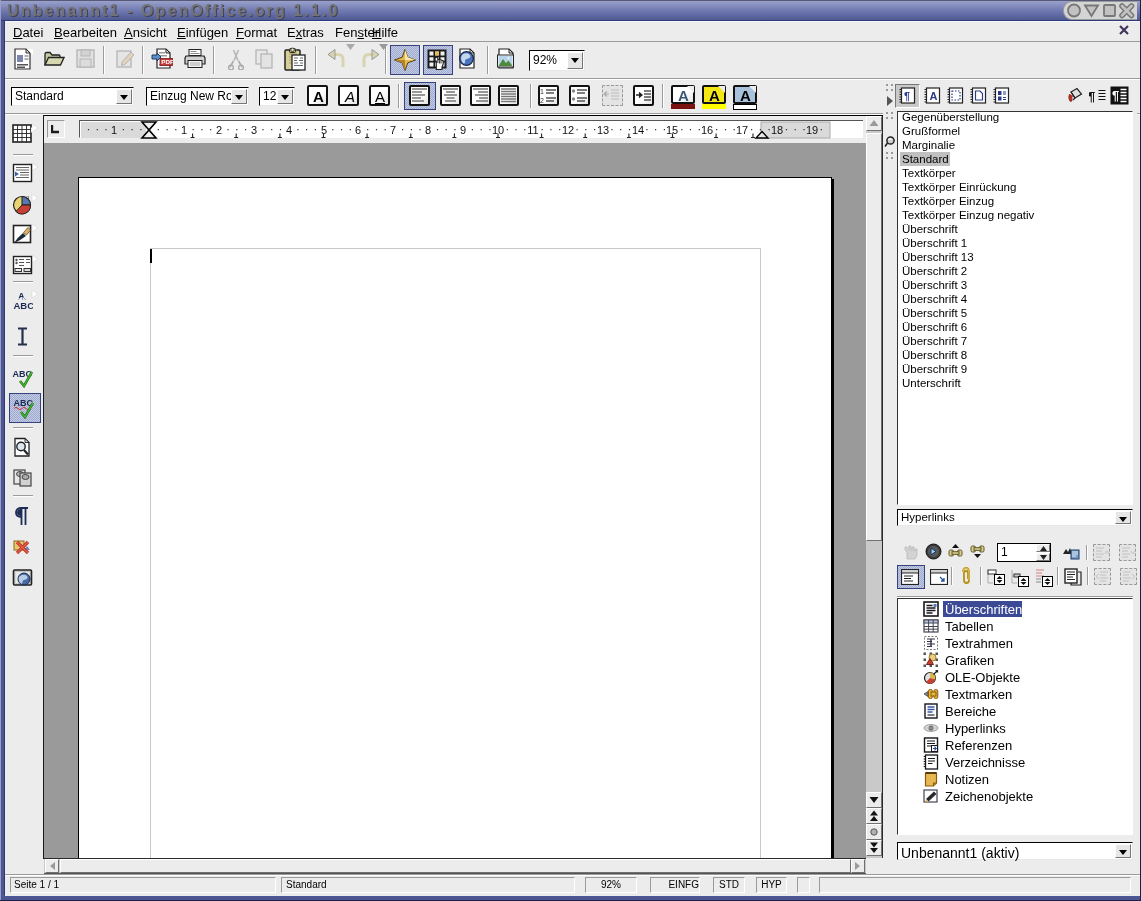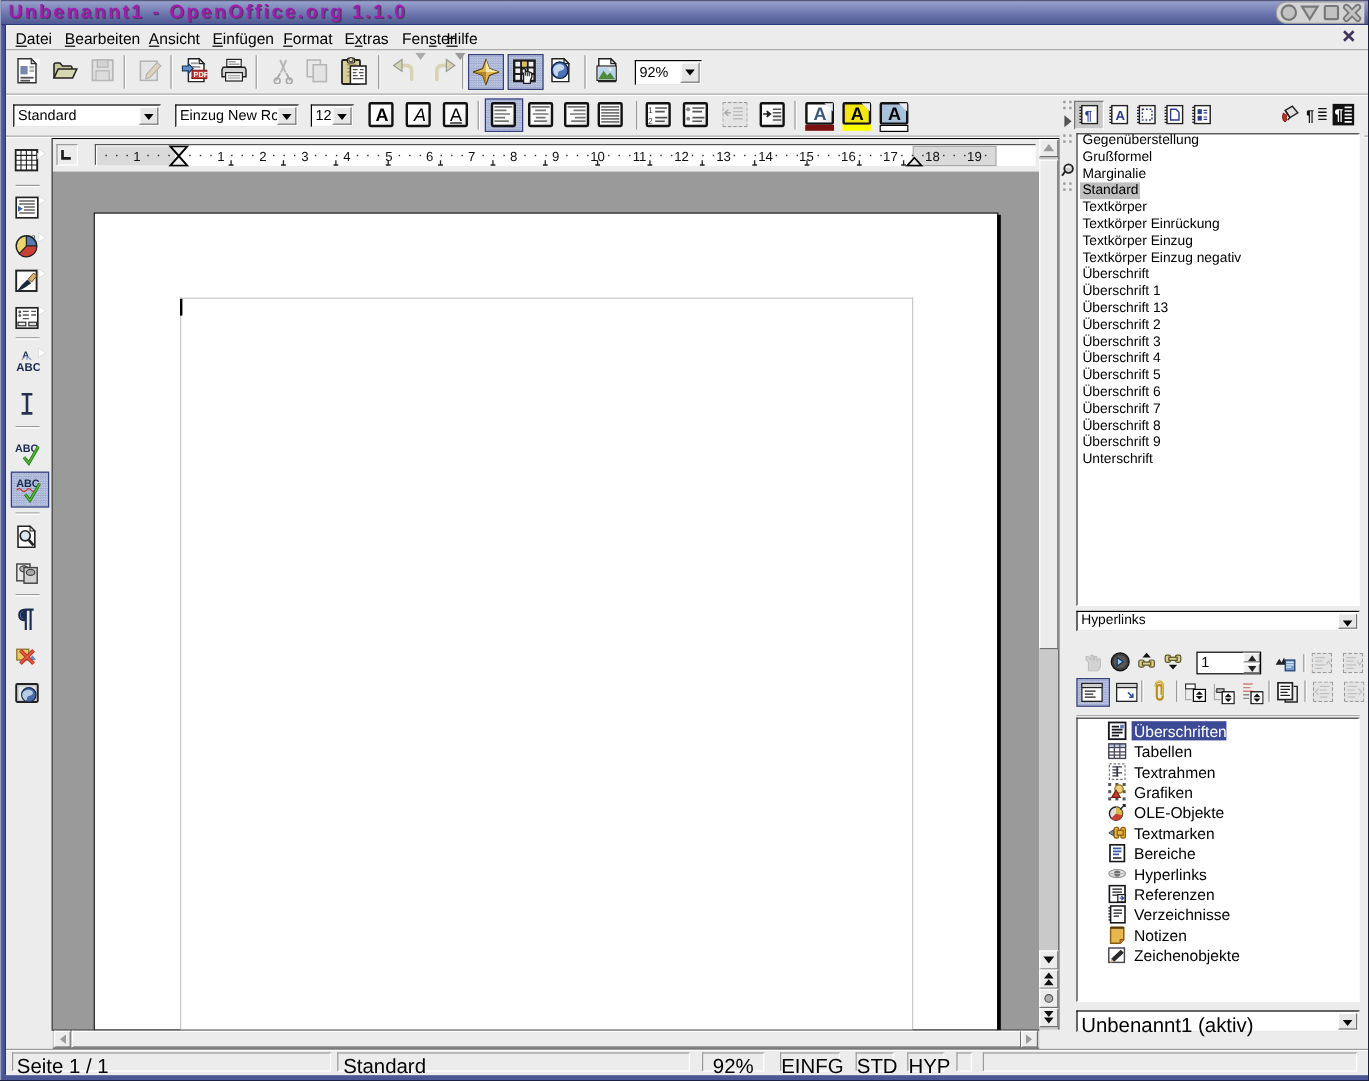--- a/index.html
+++ b/index.html
@@ -8,36 +8,36 @@
 .sep-v{position:absolute;width:2px;border-left:1px solid #9b9b9b;border-right:1px solid #fff}
 .sep-h{position:absolute;height:2px;border-top:1px solid #9b9b9b;border-bottom:1px solid #fff}
 .combo{position:absolute;background:#fff;border:1px solid #000;border-right-color:#e8e8e8;border-bottom-color:#e8e8e8}
 .combo .txt{position:absolute;left:3px;top:1px;font-size:12px;color:#000;white-space:nowrap}
 .cbtn{position:absolute;right:1px;top:1px;bottom:1px;width:16px;background:#e6e6e6;border:1px solid #fff;border-right-color:#777;border-bottom-color:#777}
 .cbtn:after{content:"";position:absolute;left:3px;top:5px;border:4px solid transparent;border-top:5px solid #000}
 .press{position:absolute;background:repeating-conic-gradient(#c3cce4 0% 25%,#9faacf 0% 50%) 0 0/2px 2px;background-color:#afb8d8;border:1px solid #36427e}
 .tile{position:absolute;width:21px;height:21px;background:linear-gradient(135deg,#fff 55%,#e4e4e4);border:2px solid #111;border-radius:2px}
 .tileg{position:absolute;width:21px;height:21px;background:#e4e4e4;border:1px dashed #999;border-radius:1px}
 .sbtn{position:absolute;background:#ececec;border:1px solid #fff;border-right-color:#707070;border-bottom-color:#707070;display:flex;align-items:center;justify-content:center;overflow:hidden}
-.fieldS{position:absolute;border:1px solid #9a9a9a;border-right-color:#fff;border-bottom-color:#fff;font-size:17px;color:#000}
+.fieldS{position:absolute;border:1px solid #9a9a9a;border-right-color:#fff;border-bottom-color:#fff;font-size:10px;color:#000}
 </style></head>
 <body>
 
 <div class="a" style="left:0;top:0;width:1141px;height:901px;background:#4c5694"></div>
 <div class="a" style="left:0;top:0;width:1px;height:901px;background:#9aa0c4"></div>
 <div class="a" style="left:4px;top:21px;width:1px;height:874px;background:#30386a"></div>
 <div class="a" style="left:1140px;top:0;width:1px;height:901px;background:#1a2040"></div>
 <div class="a" style="left:0;top:900px;width:1141px;height:1px;background:#1a2040"></div>
 <div class="a" style="left:1px;top:0;width:1139px;height:1px;background:#565a78"></div>
 <div class="a" style="left:5px;top:21px;width:1135px;height:873px;background:#ececec"></div>
 <div class="a" style="left:5px;top:894px;width:1135px;height:1px;background:#f4f4f8"></div>
 
 <div class="a" style="left:1px;top:1px;width:1139px;height:19px;background:linear-gradient(#99a1cb,#6d76ae 55%,#505a92)"></div>
 <div class="a" style="left:1px;top:20px;width:1139px;height:1px;background:#2e3a7e"></div>
-<div class="a" style="left:7px;top:2px;font-size:16px;font-weight:bold;color:#a21caf;text-shadow:1px 1px 0 #40405a;letter-spacing:2.1px">Unbenannt1 - OpenOffice.org 1.1.0</div>
+<div class="a" style="left:7px;top:2px;font-size:16px;font-weight:bold;color:#737373;text-shadow:1px 1px 0 #40405a;letter-spacing:2.1px">Unbenannt1 - OpenOffice.org 1.1.0</div>
 
 <div class="a" style="left:1063px;top:1px;width:74px;height:19px;background:#d4d4d4;border-radius:9px 0 0 9px;border:1px solid #9a9a9a;border-right:none"></div>
 <svg class="a" style="left:1065px;top:2px" width="72" height="17" viewBox="0 0 72 17">
  <circle cx="9" cy="8.5" r="6" fill="#c2c2c2" stroke="#787878" stroke-width="1.8"></circle>
  <path d="M20 3.5 L33 3.5 L26.5 14 Z" fill="#c2c2c2" stroke="#787878" stroke-width="1.8"></path>
  <rect x="39" y="3" width="11" height="11" rx="1" fill="#c2c2c2" stroke="#787878" stroke-width="1.8"></rect>
  <path d="M57 4 L66.5 13.5 M66.5 4 L57 13.5" stroke="#787878" stroke-width="5.6" stroke-linecap="round"></path>
  <path d="M57 4 L66.5 13.5 M66.5 4 L57 13.5" stroke="#c2c2c2" stroke-width="2.6" stroke-linecap="round"></path>
 </svg>
 
@@ -777,21 +777,21 @@
  <path d="M13.5 12 h-3 v3" fill="#c89030" stroke="#8a5a10" stroke-width="1"></path>
  <path d="M2.5 2 h11" stroke="#5a3a08" stroke-width="2"></path>
 </svg>
 <svg class="a" style="left:923px;top:788px" width="16" height="16" viewBox="0 0 16 16">
  <rect x="1" y="2" width="13" height="12" fill="#fff" stroke="#445" stroke-width="1.2"></rect>
  <path d="M3 11 L11 3.5 L13.5 6 L5.5 13.5 Z" fill="#2a2a2a"></path>
  <path d="M3 11 L5.5 13.5 L2.5 14.2 Z" fill="#d8b060"></path>
 </svg>
 
 <div class="combo" style="left:897px;top:842px;width:236px;height:18px">
- <span class="txt" style="font-size:17px;top:2px">Unbenannt1 (aktiv)</span>
+ <span class="txt" style="font-size:14px;top:2px">Unbenannt1 (aktiv)</span>
     <span class="cbtn"></span>
 </div>
 
 <div class="a" style="left:5px;top:874px;width:1135px;height:1px;background:#9b9b9b"></div>
 <div class="a" style="left:5px;top:875px;width:1135px;height:1px;background:#fdfdfd"></div>
 <div class="a" style="left:5px;top:876px;width:1135px;height:20px;background:#ececec"></div>
 <div class="fieldS" style="left:10px;top:877px;width:266px;height:16px">
     <span style="position:absolute;left:3px;top:1px">Seite 1 / 1</span>
   </div>
 <div class="fieldS" style="left:281px;top:877px;width:294px;height:16px">

